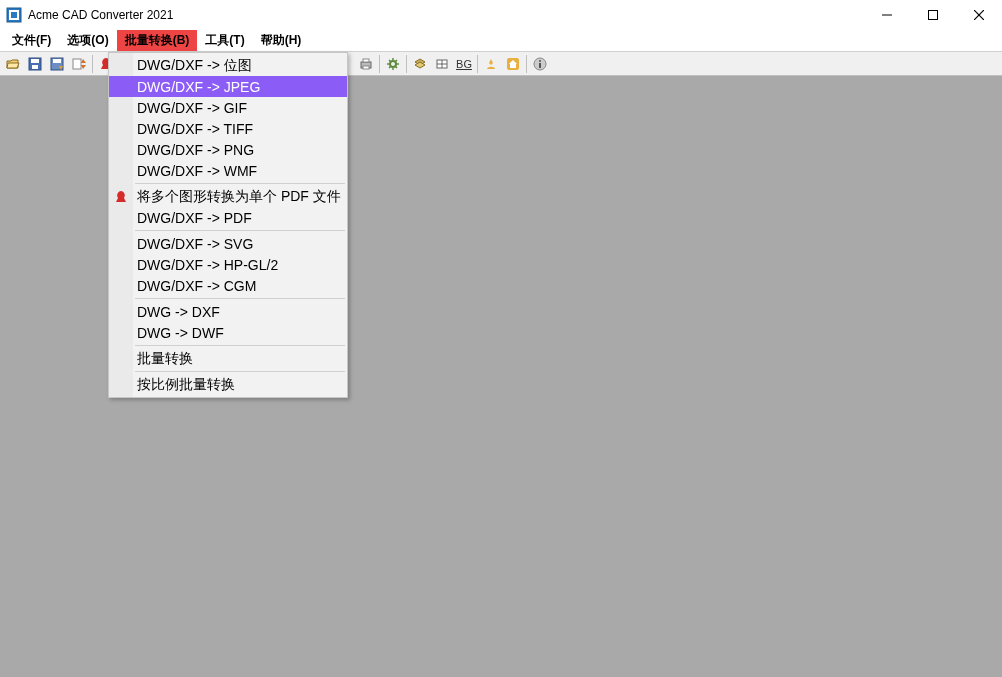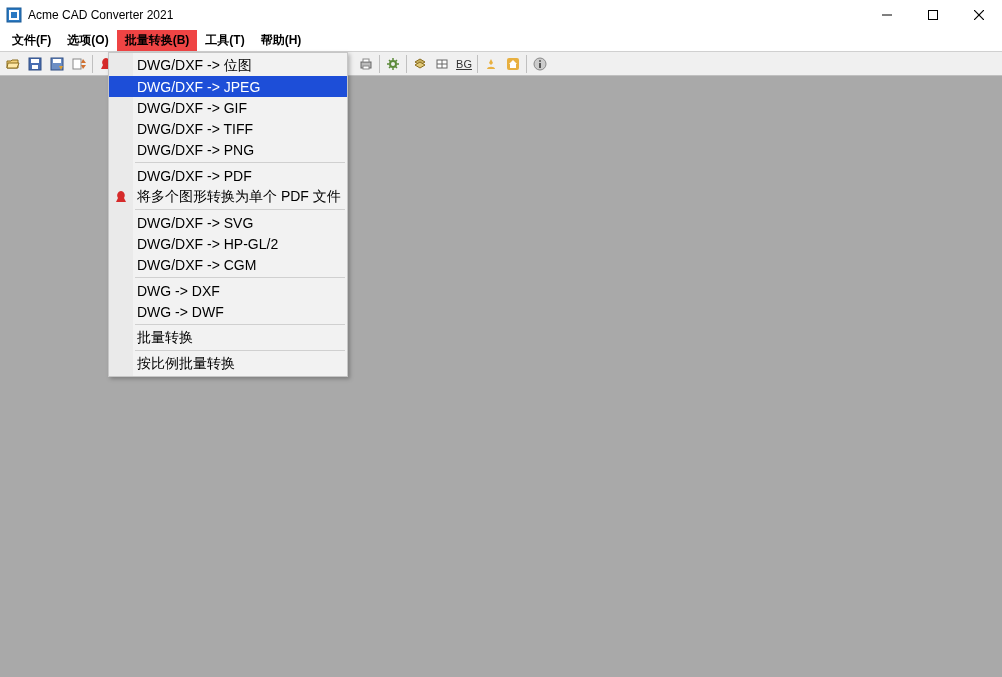--- a/index.html
+++ b/index.html
@@ -17,21 +17,21 @@
 
   .toolbar { height: 24px; background:#f0f0f0; border-bottom:1px solid #c0c0c0; display:flex; align-items:center; padding:0 2px; gap:0; }
   .tbtn { width:22px; height:20px; display:flex; align-items:center; justify-content:center; font-size:12px; color:#555; cursor:default;}
   .tlabel { font-size:11px; color:#333; padding:0 3px;text-decoration:underline;}
   .tsep { width:1px; height:18px; background:#c0c0c0; margin:0 2px;}
 
   .workspace { position:absolute; top:76px; left:0; right:0; bottom:0; background:#a9a9a9; }
 
   .dropdown { position:absolute; top:52px; left:108px; width:240px; background:#f2f2f2; border:1px solid #c6c6c6; box-shadow:2px 2px 4px rgba(0,0,0,0.25); z-index:100; padding:2px 0;}
   .dd-item { height:21px; display:flex; align-items:center; font-size:14px; padding-left:28px; position:relative; cursor:default;}
-  .dd-item.selected { background:#1d4ed8; color:#fff; }
+  .dd-item.selected { background:#8b5cf6; color:#fff; }
   .dd-item .dd-icon { position:absolute; left:4px; width:16px; height:16px; display:flex; align-items:center; justify-content:center;}
   .dd-sep { height:1px; background:#d0d0d0; margin:2px 2px 2px 26px; }
   .dd-leftstrip { position:absolute; left:0; top:0; bottom:0; width:24px; background:#eaeaea; }
   .dd-content { position:relative; }
 
   svg { display:block; }
 </style>
 </head>
 <body>
 
@@ -174,32 +174,35 @@
       </div>
       <div class="dd-item">
         <span>DWG/DXF -&gt; GIF</span>
       </div>
       <div class="dd-item">
         <span>DWG/DXF -&gt; TIFF</span>
       </div>
       <div class="dd-item">
         <span>DWG/DXF -&gt; PNG</span>
       </div>
-      <div class="dd-sep"></div>
-      <div class="dd-item">
-        <span>DWG/DXF -&gt; PDF</span>
-      </div>
+      <div class="dd-item">
+        <span>DWG/DXF -&gt; WMF</span>
+      </div>
+      <div class="dd-sep"></div>
       <div class="dd-item">
         <span>将多个图形转换为单个 PDF 文件</span>
         <span class="dd-icon">
           <svg width="14" height="14" viewBox="0 0 14 14">
             <path d="M7 1 C4 1 2 5 4 8 L2 12 L12 12 L10 8 C12 5 10 1 7 1 Z" fill="#d62b2b"></path>
           </svg>
         </span>
       </div>
+      <div class="dd-item">
+        <span>DWG/DXF -&gt; PDF</span>
+      </div>
       <div class="dd-sep"></div>
       <div class="dd-item">
         <span>DWG/DXF -&gt; SVG</span>
       </div>
       <div class="dd-item">
         <span>DWG/DXF -&gt; HP-GL/2</span>
       </div>
       <div class="dd-item">
         <span>DWG/DXF -&gt; CGM</span>
       </div>

